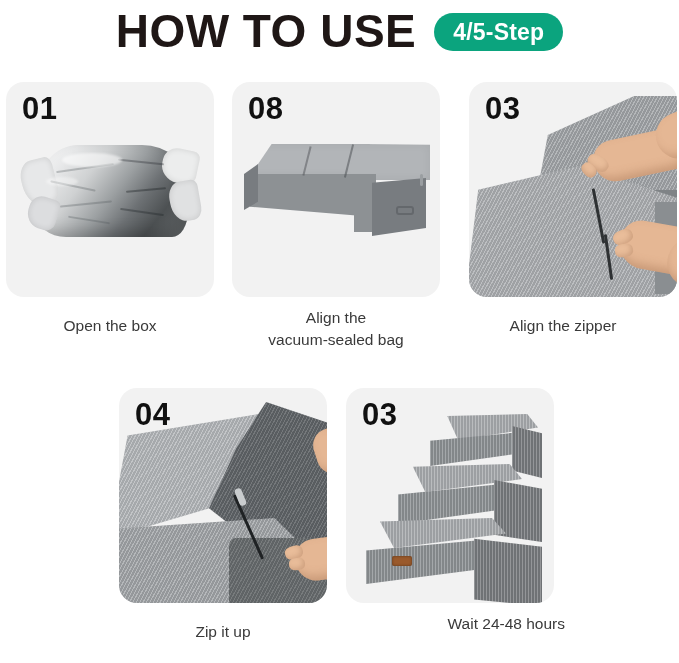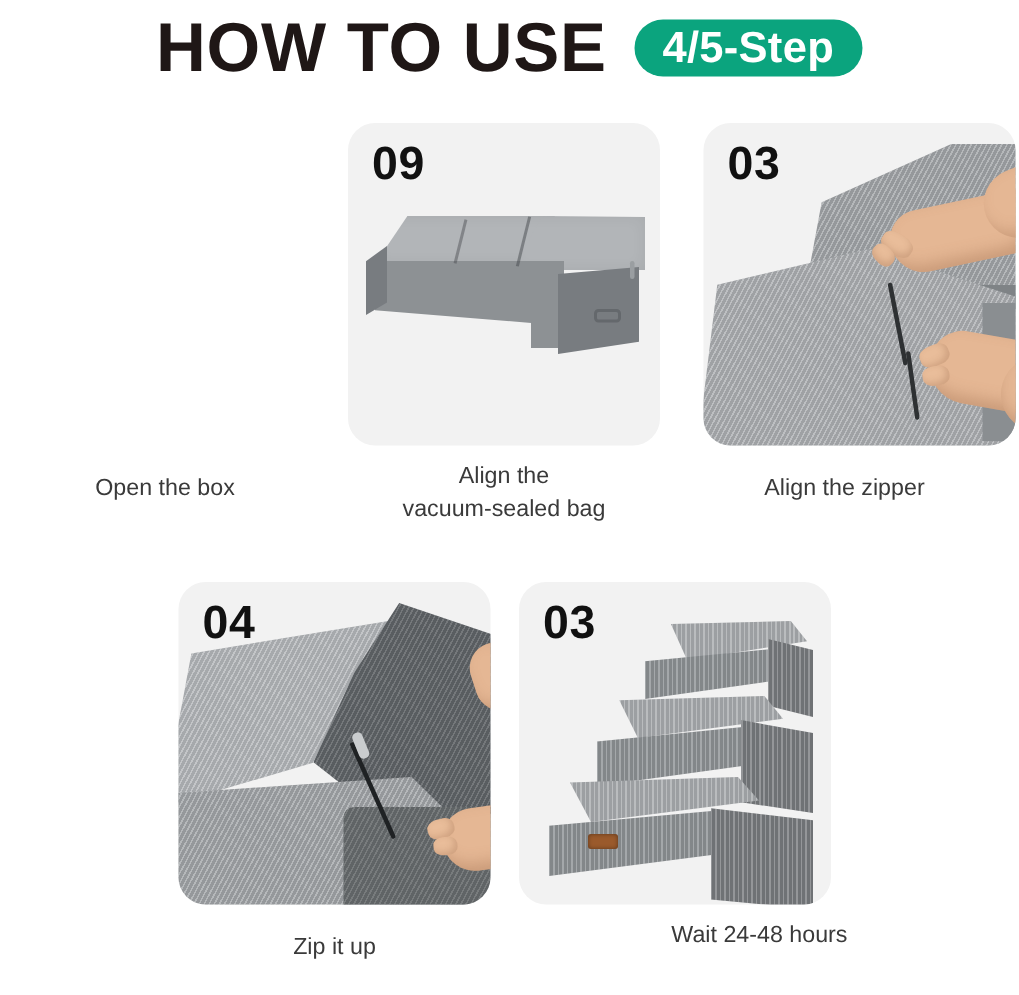--- a/index.html
+++ b/index.html
@@ -40,21 +40,21 @@
   }
   .badge {
     display: inline-flex;
     align-items: center;
     justify-content: center;
     height: 38px;
     padding: 0 19px;
     border-radius: 19px;
     background: #0ba47e;
     color: #ffffff;
-    font-size: 29px;
+    font-size: 23px;
     font-weight: 700;
     letter-spacing: 0.2px;
     white-space: nowrap;
     margin-top: 2px;
   }
 
   
   .card {
     position: absolute;
     width: 208px;
@@ -197,24 +197,48 @@
 </head>
 <body>
 
 <div id="page">
 
   <div class="header">
     <div class="title">HOW TO USE</div>
     <div class="badge">4/5-Step</div>
   </div>
 
+  <div class="card" id="card-1">
+    <div class="card-num">01</div>
+    <div class="art">
+      <div class="bag">
+        <div class="bag-body"></div>
+
+        <div class="bag-flap" style="left:0px;  top:22px; width:34px; height:46px; transform:rotate(-14deg);"></div>
+        <div class="bag-flap" style="left:6px;  top:60px; width:30px; height:32px; transform:rotate(18deg); background:#dcdddf;"></div>
+        <div class="bag-flap" style="left:140px;top:12px; width:36px; height:34px; transform:rotate(12deg); background:#eceded;"></div>
+        <div class="bag-flap" style="left:148px;top:44px; width:30px; height:40px; transform:rotate(-10deg); background:#e0e1e2;"></div>
+
+        <div class="bag-crease" style="left:34px; top:30px; width:58px; height:2px; transform:rotate(-8deg);"></div>
+        <div class="bag-crease" style="left:28px; top:48px; width:46px; height:2px; transform:rotate(12deg);"></div>
+        <div class="bag-crease" style="left:38px; top:66px; width:52px; height:2px; transform:rotate(-6deg);"></div>
+        <div class="bag-crease" style="left:46px; top:82px; width:42px; height:2px; transform:rotate(9deg);"></div>
+        <div class="bag-crease" style="left:96px; top:24px; width:46px; height:2px; transform:rotate(6deg); background:rgba(40,44,48,.35);"></div>
+        <div class="bag-crease" style="left:104px;top:52px; width:40px; height:2px; transform:rotate(-5deg); background:rgba(30,34,38,.4);"></div>
+        <div class="bag-crease" style="left:98px; top:74px; width:44px; height:2px; transform:rotate(8deg); background:rgba(30,34,38,.35);"></div>
+
+        <div class="bag-shine" style="left:40px; top:16px; width:60px; height:14px;"></div>
+        <div class="bag-shine" style="left:24px; top:40px; width:32px; height:9px; opacity:.7;"></div>
+      </div>
+    </div>
+  </div>
   <div class="caption" id="cap-1">Open the box</div>
 
   <div class="card" id="card-2">
-    <div class="card-num">09</div>
+    <div class="card-num">08</div>
     <div class="art">
       <div class="foam" style="left:12px; top:62px; width:186px; height:100px;">
 
         <div class="blk blk-top" style="left:6px; top:0px; width:120px; height:32px;
                     clip-path: polygon(18% 0%, 100% 0%, 82% 100%, 0% 100%);"></div>
         <div class="blk blk-top" style="left:98px; top:0px; width:88px; height:36px;
                     clip-path: polygon(22% 0%, 100% 2%, 100% 100%, 0% 100%);"></div>
 
         <div class="blk blk-front" style="left:6px; top:30px; width:112px; height:42px;
                     clip-path: polygon(0% 0%, 100% 0%, 100% 100%, 0% 78%);"></div>

